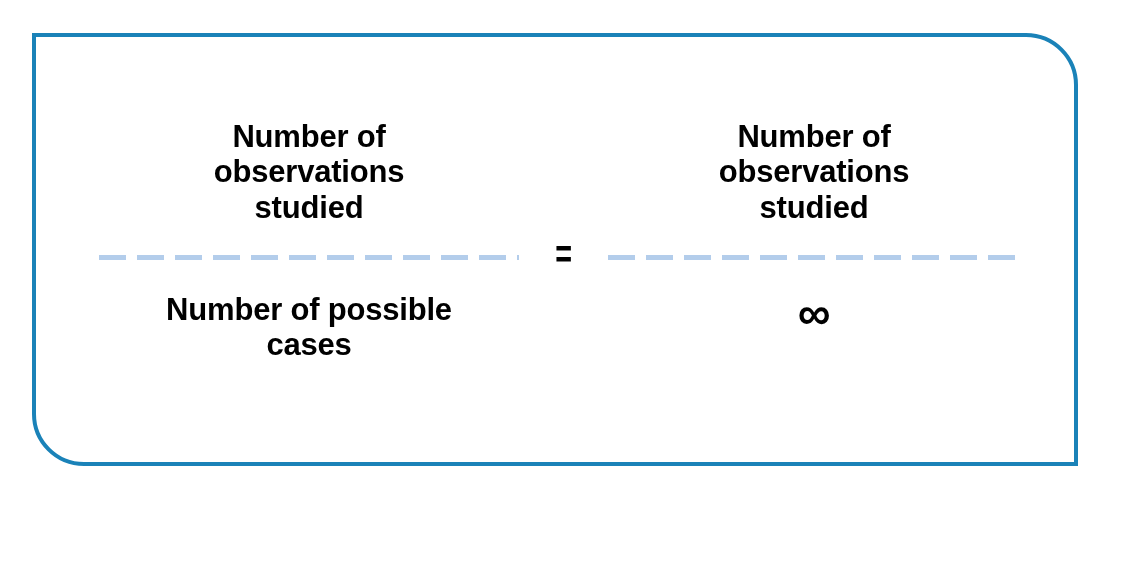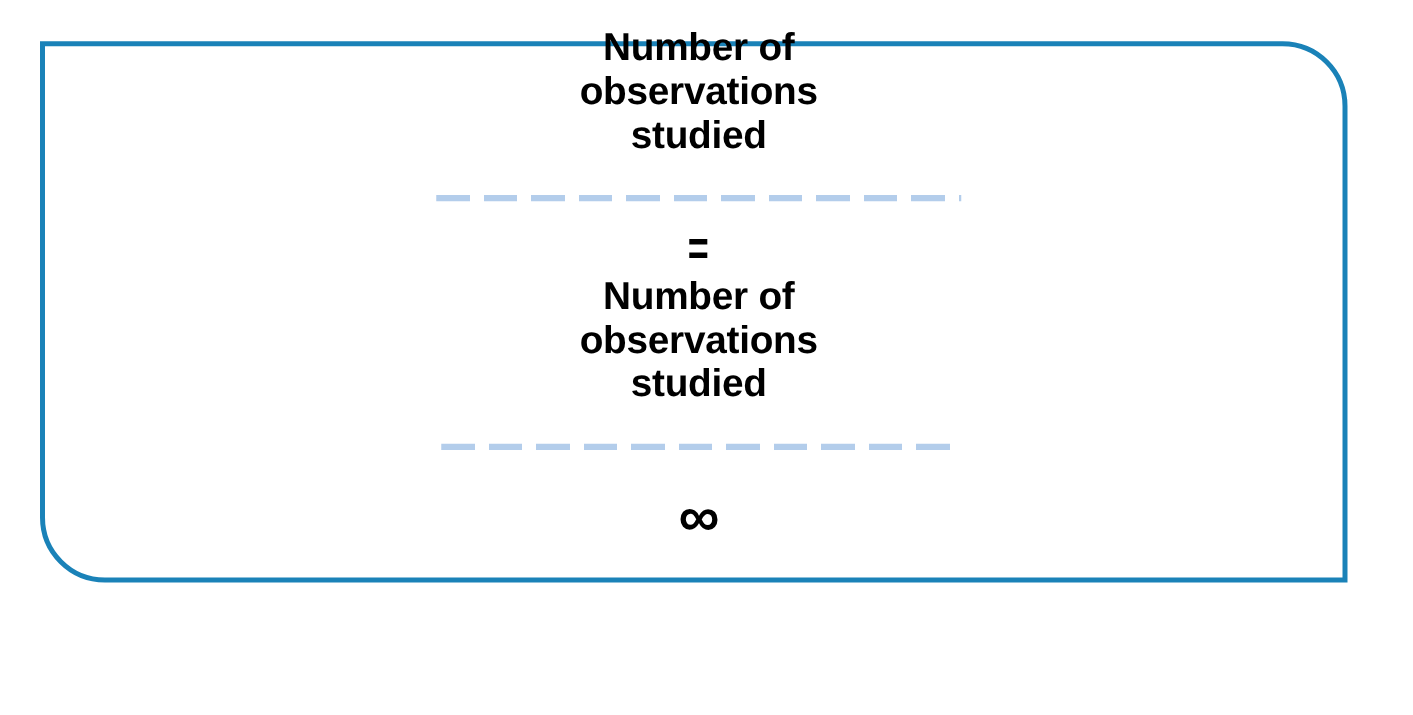--- a/index.html
+++ b/index.html
@@ -36,21 +36,20 @@
   }
 
   
   .equation {
     position: absolute;
     left: 0;
     top: 0;
     width: 1046px;
     height: 433px;
     display: flex;
-    flex-direction: column;
     align-items: center;
     justify-content: center;
   }
 
   .fraction {
     display: flex;
     flex-direction: column;
     align-items: center;
     justify-content: flex-start;
   }
@@ -152,20 +151,22 @@
 
   <div class="diagram-frame">
 
     <div class="equation">
 
       <div class="fraction left">
         <div class="numerator">Number of
 observations
 studied</div>
         <div class="frac-bar"></div>
+        <div class="denominator">Number of possible
+cases</div>
       </div>
 
       <div class="equals-holder">
         <span class="equals-sign">=</span>
       </div>
 
       <div class="fraction right">
         <div class="numerator">Number of
 observations
 studied</div>

